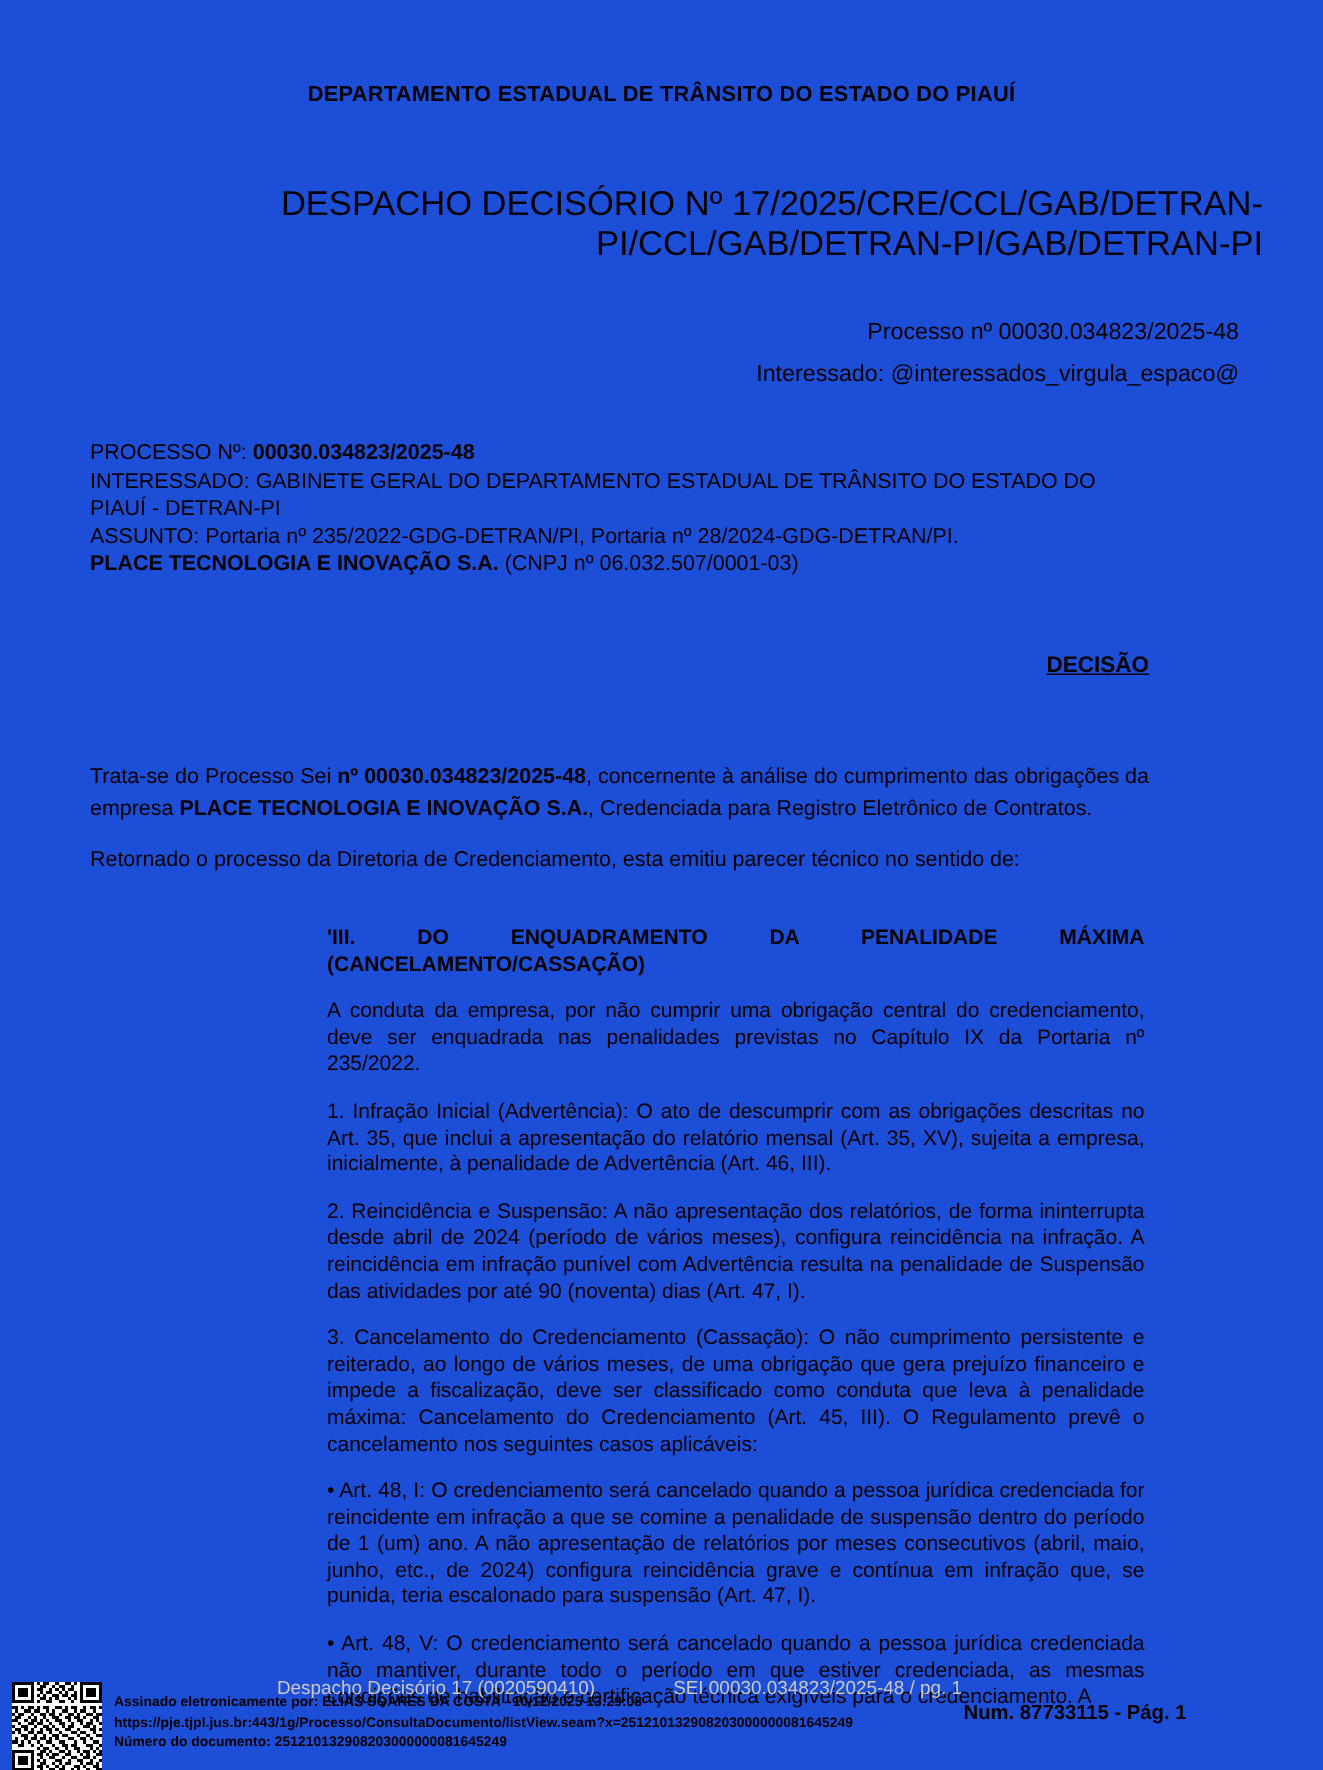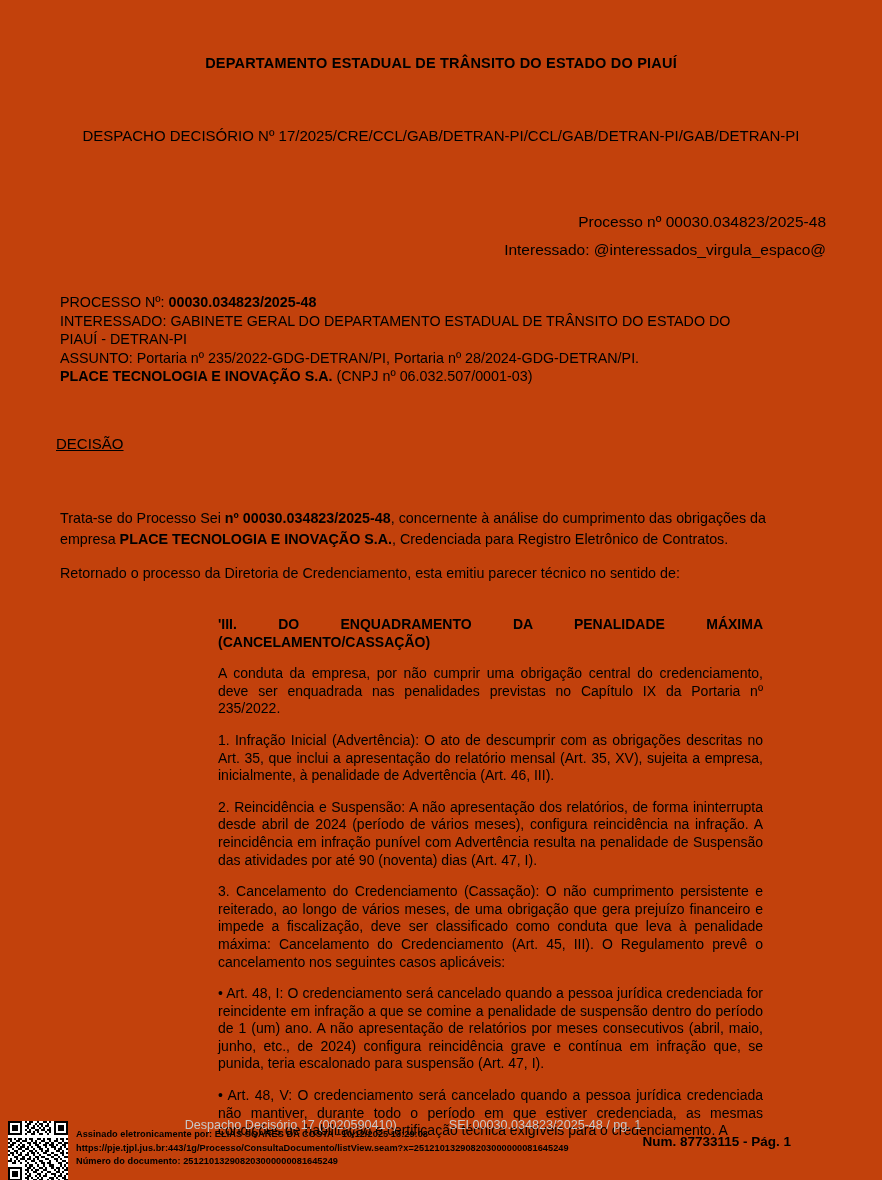--- a/index.html
+++ b/index.html
@@ -16,42 +16,42 @@
     color: #000000;
     overflow: hidden;
   }
 
   .page {
     position: absolute;
     left: 0;
     top: 0;
     width: 882px;
     height: 1180px;
-    background: #c2410c;
+    background: #1d4ed8;
   }
 
   
   .doc-header {
     position: absolute;
     left: 56px;
     top: 55px;
     width: 770px;
     text-align: center;
     font-size: 14.5px;
     font-weight: bold;
     letter-spacing: 0.2px;
   }
 
   .doc-title {
     position: absolute;
-    left: 56px;
+    left: 72px;
     top: 122px;
     width: 770px;
-    text-align: center;
-    font-size: 15px;
+    text-align: right;
+    font-size: 23px;
     line-height: 27px;
     font-weight: normal;
   }
 
   .meta-block {
     position: absolute;
     left: 56px;
     top: 208px;
     width: 770px;
     text-align: right;
@@ -70,23 +70,23 @@
     text-align: left;
   }
   .proc-block b { font-weight: bold; }
 
   
   .decisao-heading {
     position: absolute;
     left: 56px;
     top: 435px;
     width: 710px;
-    text-align: left;
+    text-align: right;
     font-size: 15px;
-    font-weight: normal;
+    font-weight: bold;
   }
   .decisao-heading span {
     text-decoration: underline;
   }
 
   
   .body-text {
     position: absolute;
     left: 60px;
     top: 508px;

